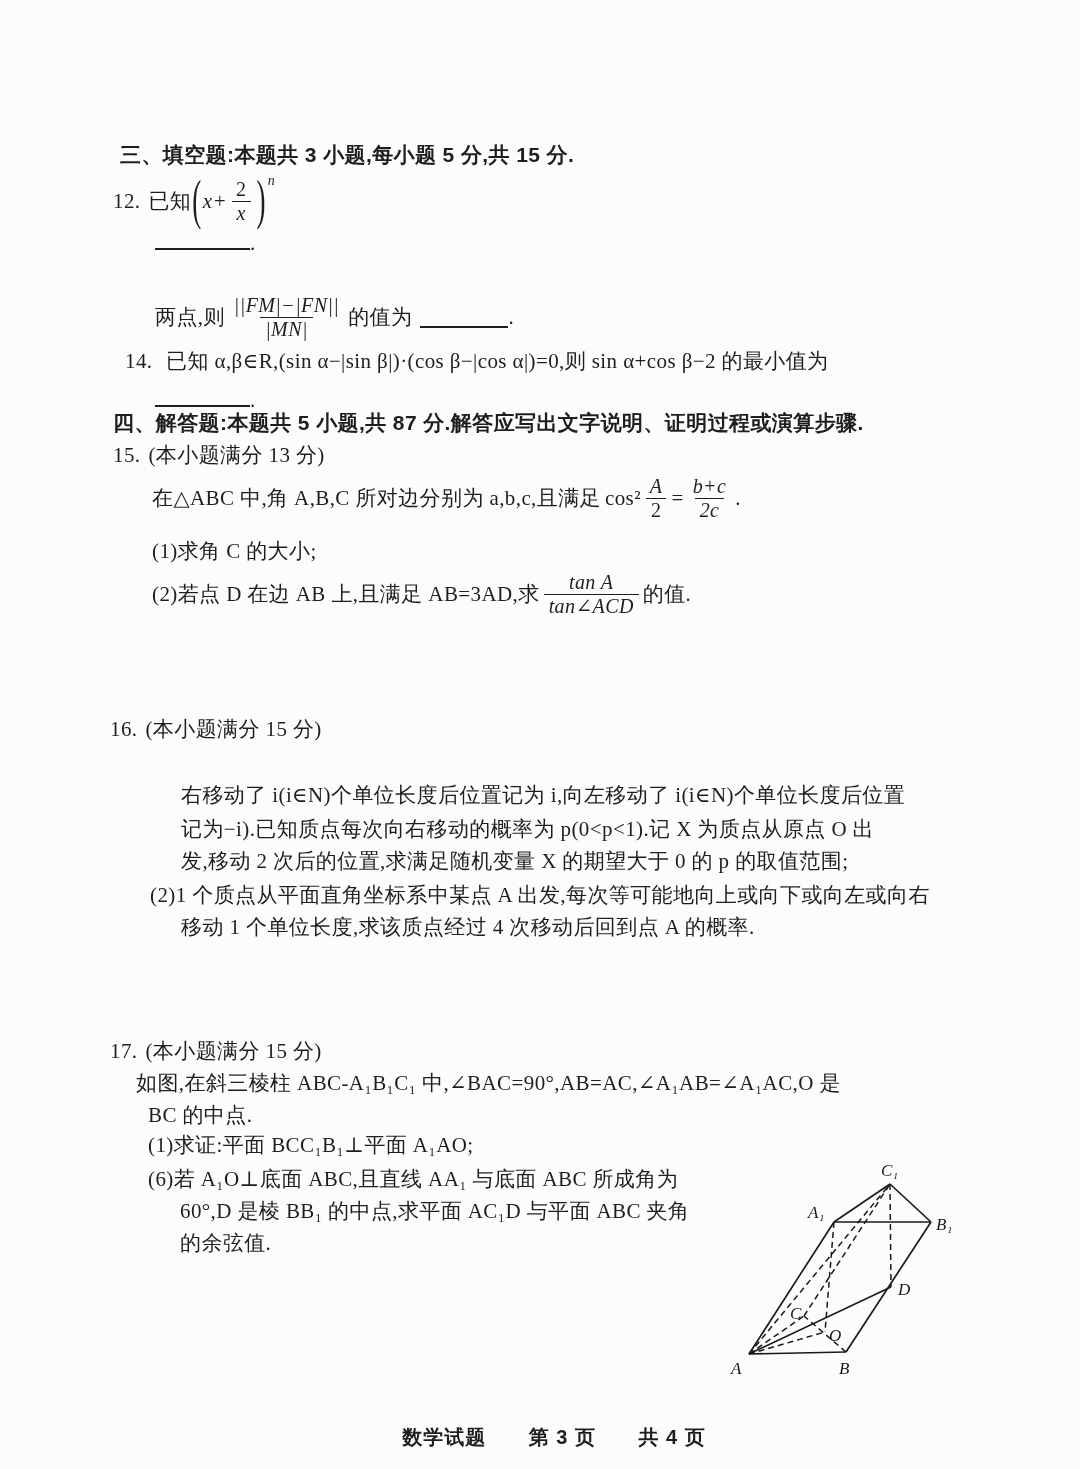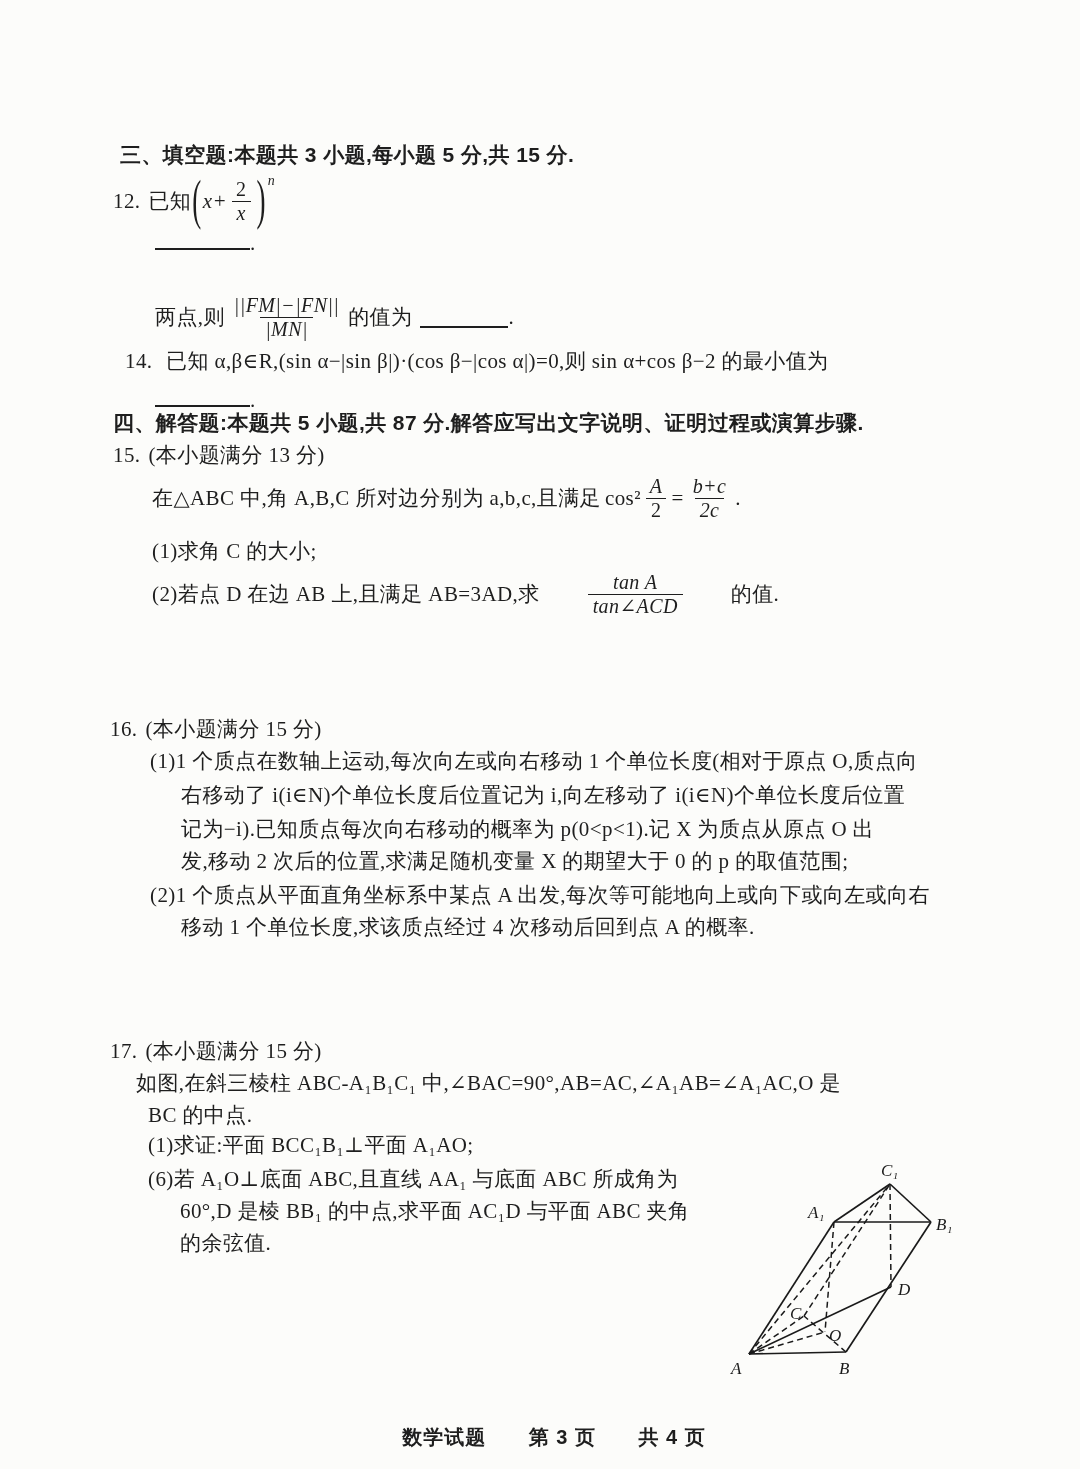--- a/index.html
+++ b/index.html
@@ -132,33 +132,32 @@
         <span class="den">2</span>
       </span>
     <span>=</span>
     <span class="frac">
         <span class="num" style="font-style:italic;">b+c</span>
         <span class="den" style="font-style:italic;">2c</span>
       </span>
     <span>.</span>
   </div>
   <div class="line" style="left:152px; top:538px;">(1)求角 C 的大小;</div>
-  <div class="line mline" style="left:152px; top:562px; height:64px;gap:44px;">
+  <div class="line mline" style="left:152px; top:562px; height:64px;">
     <span>(2)若点 D 在边 AB 上,且满足 AB=3AD,求</span>
     <span class="frac">
         <span class="num" style="font-style:italic;">tan A</span>
         <span class="den" style="font-style:italic;">tan∠ACD</span>
       </span>
     <span>的值.</span>
   </div>
 
   <div class="line" style="left:110px; top:716px;">
     <span class="qno">16.</span><span>(本小题满分 15 分)</span>
   </div>
-  <div class="line" style="left:150px; top:748px;">(1)1 个质点在数轴上运动,每次向左或向右移动 1 个单位长度(相对于原点 O,质点向</div>
   <div class="line" style="left:181px; top:782px;">右移动了 i(i∈N)个单位长度后位置记为 i,向左移动了 i(i∈N)个单位长度后位置</div>
   <div class="line" style="left:181px; top:816px;">记为−i).已知质点每次向右移动的概率为 p(0&lt;p&lt;1).记 X 为质点从原点 O 出</div>
   <div class="line" style="left:181px; top:848px;">发,移动 2 次后的位置,求满足随机变量 X 的期望大于 0 的 p 的取值范围;</div>
   <div class="line" style="left:150px; top:882px;">(2)1 个质点从平面直角坐标系中某点 A 出发,每次等可能地向上或向下或向左或向右</div>
   <div class="line" style="left:181px; top:914px;">移动 1 个单位长度,求该质点经过 4 次移动后回到点 A 的概率.</div>
 
   <div class="line" style="left:110px; top:1038px;">
     <span class="qno">17.</span><span>(本小题满分 15 分)</span>
   </div>
   <div class="line" style="left:136px; top:1070px;text-align:center;">如图,在斜三棱柱 ABC-A₁B₁C₁ 中,∠BAC=90°,AB=AC,∠A₁AB=∠A₁AC,O 是</div>

